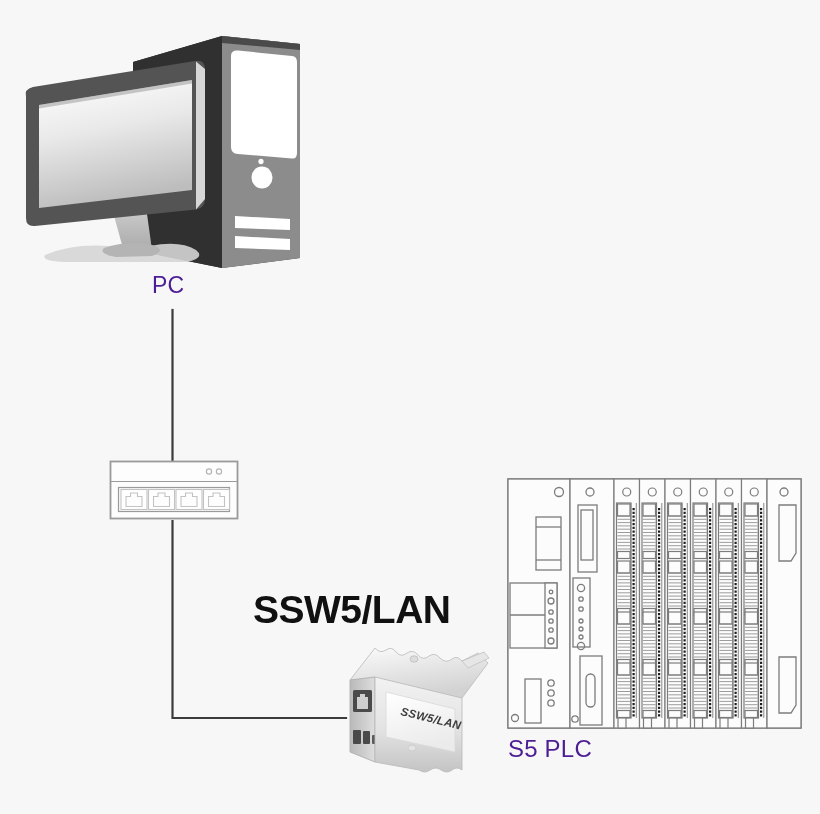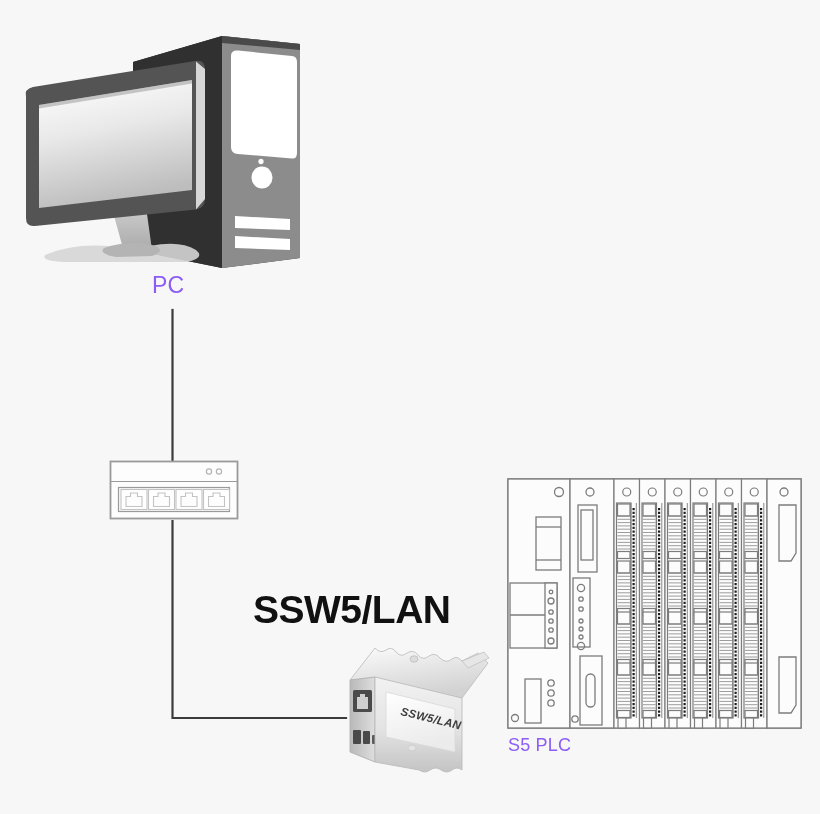--- a/index.html
+++ b/index.html
@@ -10,27 +10,27 @@
   #canvas {
     position: relative;
     width: 820px;
     height: 814px;
     background: #f7f7f7;
     font-family: "Liberation Sans", sans-serif;
     overflow: hidden;
   }
   .label {
     position: absolute;
-    color: #8b5cf6;
+    color: #4c1d95;
     white-space: nowrap;
     font-weight: 400;
   }
   #pc-label      { left: 152px; top: 272px; font-size: 23px; letter-spacing: .2px; }
   #switch-label  { left: 184px; top: 419px; font-size: 23px; letter-spacing: .2px; }
-  #plc-label     { left: 508px; top: 735px; font-size: 18px; letter-spacing: .2px; }
+  #plc-label     { left: 508px; top: 735px; font-size: 24px; letter-spacing: .2px; }
   #device-title  {
     position: absolute; left: 253px; top: 588px;
     font-size: 39px; font-weight: 700; color: #111111;
     letter-spacing: -0.5px; white-space: nowrap;
   }
   svg.layer {
     position: absolute;
     left: 0; top: 0;
     width: 820px; height: 814px;
     overflow: visible;

